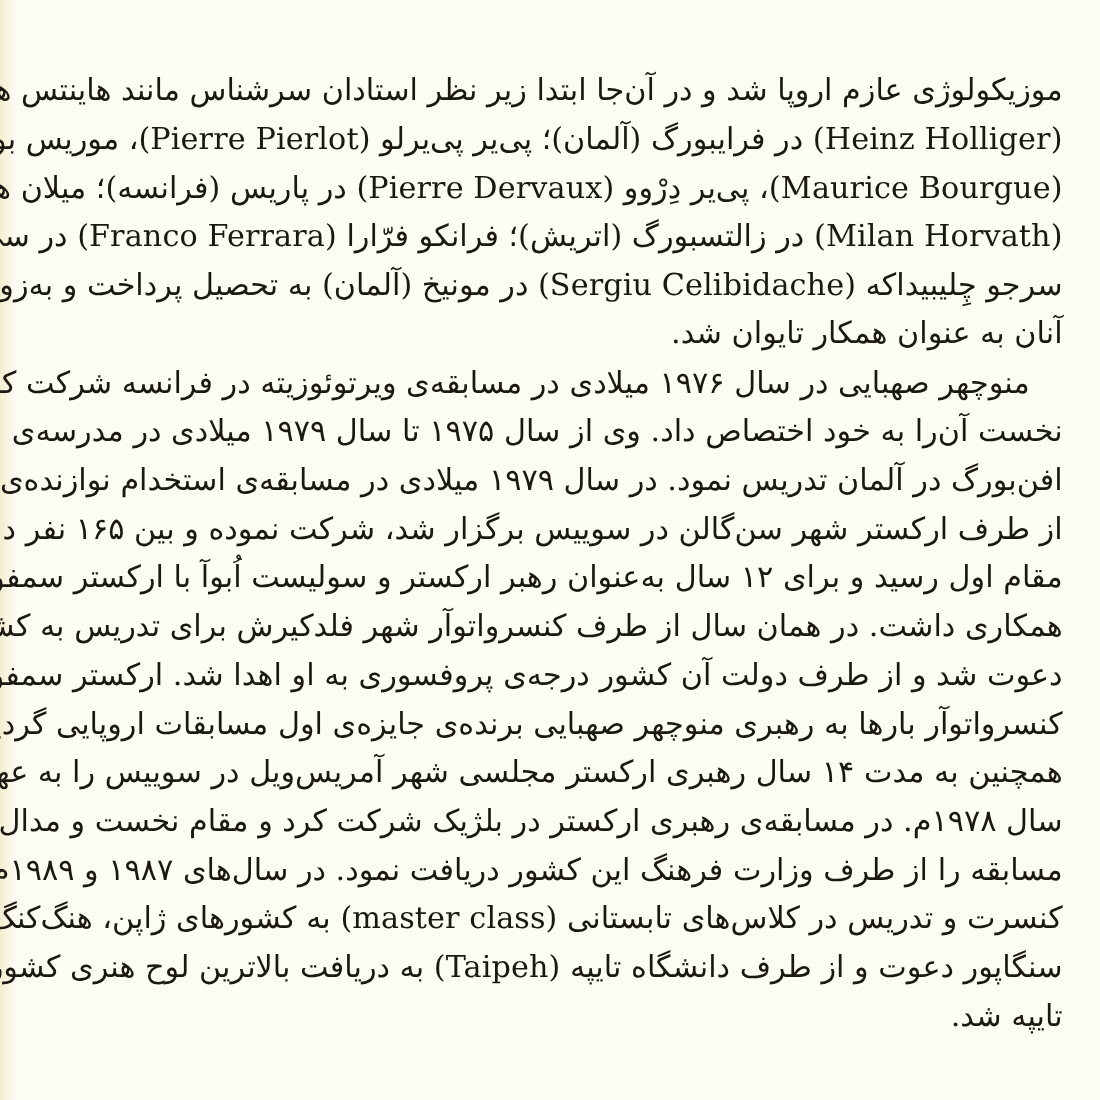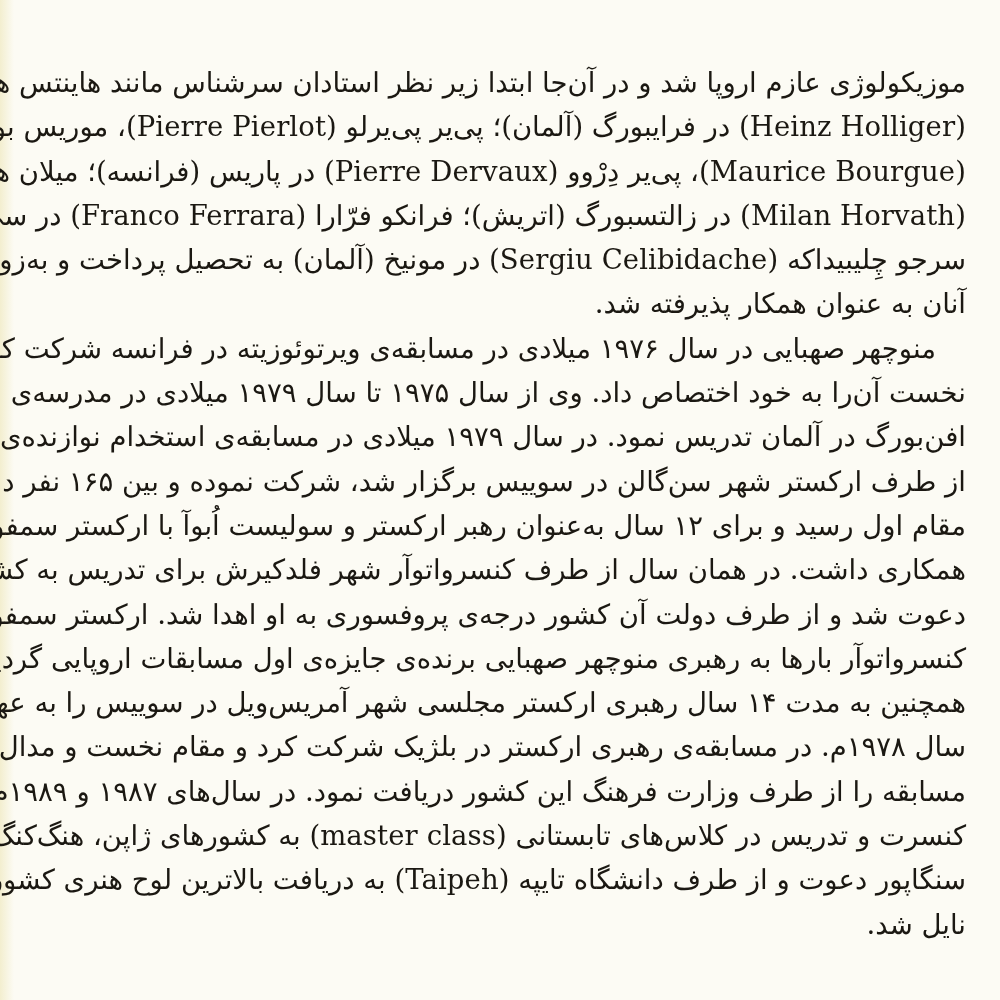--- a/index.html
+++ b/index.html
@@ -57,31 +57,31 @@
 
 <div class="scan-edge"></div>
 
 <main class="page-text">
     <div class="paragraph">
       <div class="line">موزیکولوژی عازم اروپا شد و در آن‌جا ابتدا زیر نظر استادان سرشناس مانند هاینتس هولیگر</div>
       <div class="line">(Heinz Holliger) در فرایبورگ (آلمان)؛ پی‌یر پی‌یرلو (Pierre Pierlot)، موریس بورگ</div>
       <div class="line">(Maurice Bourgue)، پی‌یر دِرْوو (Pierre Dervaux) در پاریس (فرانسه)؛ میلان هوژوات</div>
       <div class="line">(Milan Horvath) در زالتسبورگ (اتریش)؛ فرانکو فرّارا (Franco Ferrara) در سی‌ینا (ایتالیا) و</div>
       <div class="line">سرجو چِلیبیداکه (Sergiu Celibidache) در مونیخ (آلمان) به تحصیل پرداخت و به‌زودی از سوی</div>
-      <div class="line line--start">آنان به عنوان همکار پذیرفته شد.</div>
+      <div class="line line--start">آنان به عنوان همکار تایوان شد.</div>
     </div>
     <div class="paragraph">
       <div class="line line--indent">منوچهر صهبایی در سال ۱۹۷۶ میلادی در مسابقه‌ی ویرتوئوزیته در فرانسه شرکت کرد و جایزه‌ی</div>
       <div class="line">نخست آن‌را به خود اختصاص داد. وی از سال ۱۹۷۵ تا سال ۱۹۷۹ میلادی در مدرسه‌ی موسیقی شهر</div>
       <div class="line">افن‌بورگ در آلمان تدریس نمود. در سال ۱۹۷۹ میلادی در مسابقه‌ی استخدام نوازنده‌ی اُبوآی اول، که</div>
       <div class="line">از طرف ارکستر شهر سن‌گالن در سوییس برگزار شد، شرکت نموده و بین ۱۶۵ نفر داوطلب متخصص به</div>
       <div class="line">مقام اول رسید و برای ۱۲ سال به‌عنوان رهبر ارکستر و سولیست اُبوآ با ارکستر سمفونیک آن شهر</div>
       <div class="line">همکاری داشت. در همان سال از طرف کنسرواتوآر شهر فلدکیرش برای تدریس به کشور اتریش</div>
       <div class="line">دعوت شد و از طرف دولت آن کشور درجه‌ی پروفسوری به او اهدا شد. ارکستر سمفونیک آن</div>
       <div class="line">کنسرواتوآر بارها به رهبری منوچهر صهبایی برنده‌ی جایزه‌ی اول مسابقات اروپایی گردید. ایشان</div>
       <div class="line">همچنین به مدت ۱۴ سال رهبری ارکستر مجلسی شهر آمریس‌ویل در سوییس را به عهده داشت، در</div>
       <div class="line">سال ۱۹۷۸م. در مسابقه‌ی رهبری ارکستر در بلژیک شرکت کرد و مقام نخست و مدال طلای این</div>
       <div class="line">مسابقه را از طرف وزارت فرهنگ این کشور دریافت نمود. در سال‌های ۱۹۸۷ و ۱۹۸۹م. برای اجرای</div>
       <div class="line">کنسرت و تدریس در کلاس‌های تابستانی (master class) به کشورهای ژاپن، هنگ‌کنگ، تایوان و</div>
       <div class="line">سنگاپور دعوت و از طرف دانشگاه تایپه (Taipeh) به دریافت بالاترین لوح هنری کشور تایوان</div>
-      <div class="line line--start">نایل شد.</div>
+      <div class="line line--start">تایپه شد.</div>
     </div>
   </main>
 
 </body></html>

